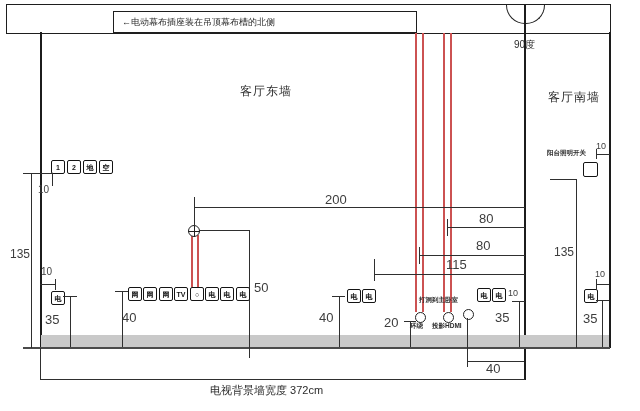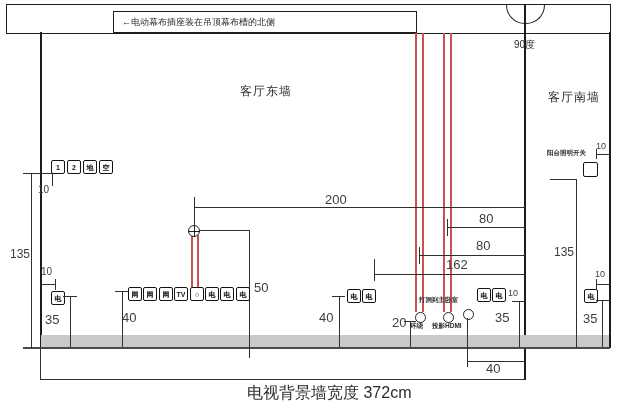--- a/index.html
+++ b/index.html
@@ -77,21 +77,21 @@
   <div class="hl" style="left:447px;top:227px;width:78px;"></div>
   <div class="vl" style="left:447px;top:219px;height:17px;"></div>
   <div class="num" style="left:479px;top:211px;">80</div>
 
   <div class="hl" style="left:419px;top:255px;width:106px;"></div>
   <div class="vl" style="left:419px;top:247px;height:17px;"></div>
   <div class="num" style="left:476px;top:238px;">80</div>
 
   <div class="hl" style="left:374px;top:274px;width:151px;"></div>
   <div class="vl" style="left:374px;top:259px;height:22px;"></div>
-  <div class="num" style="left:446px;top:257px;">162</div>
+  <div class="num" style="left:446px;top:257px;">115</div>
 
   <div class="hl" style="left:199px;top:230px;width:51px;"></div>
   <div class="vl" style="left:249px;top:230px;height:128px;"></div>
   <div class="num" style="left:254px;top:280px;">50</div>
 
   <div class="box" style="left:51px;top:160px;">
       <span>1</span>
     </div>
   <div class="box" style="left:67px;top:160px;">
       <span>2</span>
@@ -151,21 +151,21 @@
   <div class="num" style="left:319px;top:310px;">40</div>
   <div class="box" style="left:347px;top:289px;">
       <span>电</span>
     </div>
   <div class="box" style="left:362px;top:289px;">
       <span>电</span>
     </div>
 
   <div class="hl" style="left:404px;top:321px;width:12px;"></div>
   <div class="vl" style="left:410px;top:322px;height:25px;"></div>
-  <div class="num" style="left:392px;top:315px;">20</div>
+  <div class="num" style="left:384px;top:315px;">20</div>
 
   <div class="box" style="left:477px;top:288px;">
       <span>电</span>
     </div>
   <div class="box" style="left:492px;top:288px;">
       <span>电</span>
     </div>
   <div class="num-sm" style="left:508px;top:288px;">10</div>
   <div class="hl" style="left:512px;top:301px;width:13px;"></div>
   <div class="vl" style="left:519px;top:301px;height:46px;"></div>
@@ -188,15 +188,15 @@
     </div>
   <div class="hl" style="left:596px;top:300px;width:13px;"></div>
   <div class="vl" style="left:602px;top:300px;height:47px;"></div>
   <div class="num" style="left:583px;top:311px;">35</div>
 
   <div class="hl" style="left:467px;top:361px;width:57px;"></div>
   <div class="num" style="left:486px;top:361px;">40</div>
   <div class="vl" style="left:249px;top:348px;height:10px;"></div>
   <div class="vl" style="left:40px;top:348px;height:32px;"></div>
   <div class="hl" style="left:40px;top:379px;width:485px;"></div>
-  <div class="lbl" style="left:210px;top:383px;font-size:16px;margin-left:37px;">电视背景墙宽度 372cm</div>
+  <div class="lbl" style="left:210px;top:383px;font-size:11px;">电视背景墙宽度 372cm</div>
 
 </div>
 
 </body></html>

